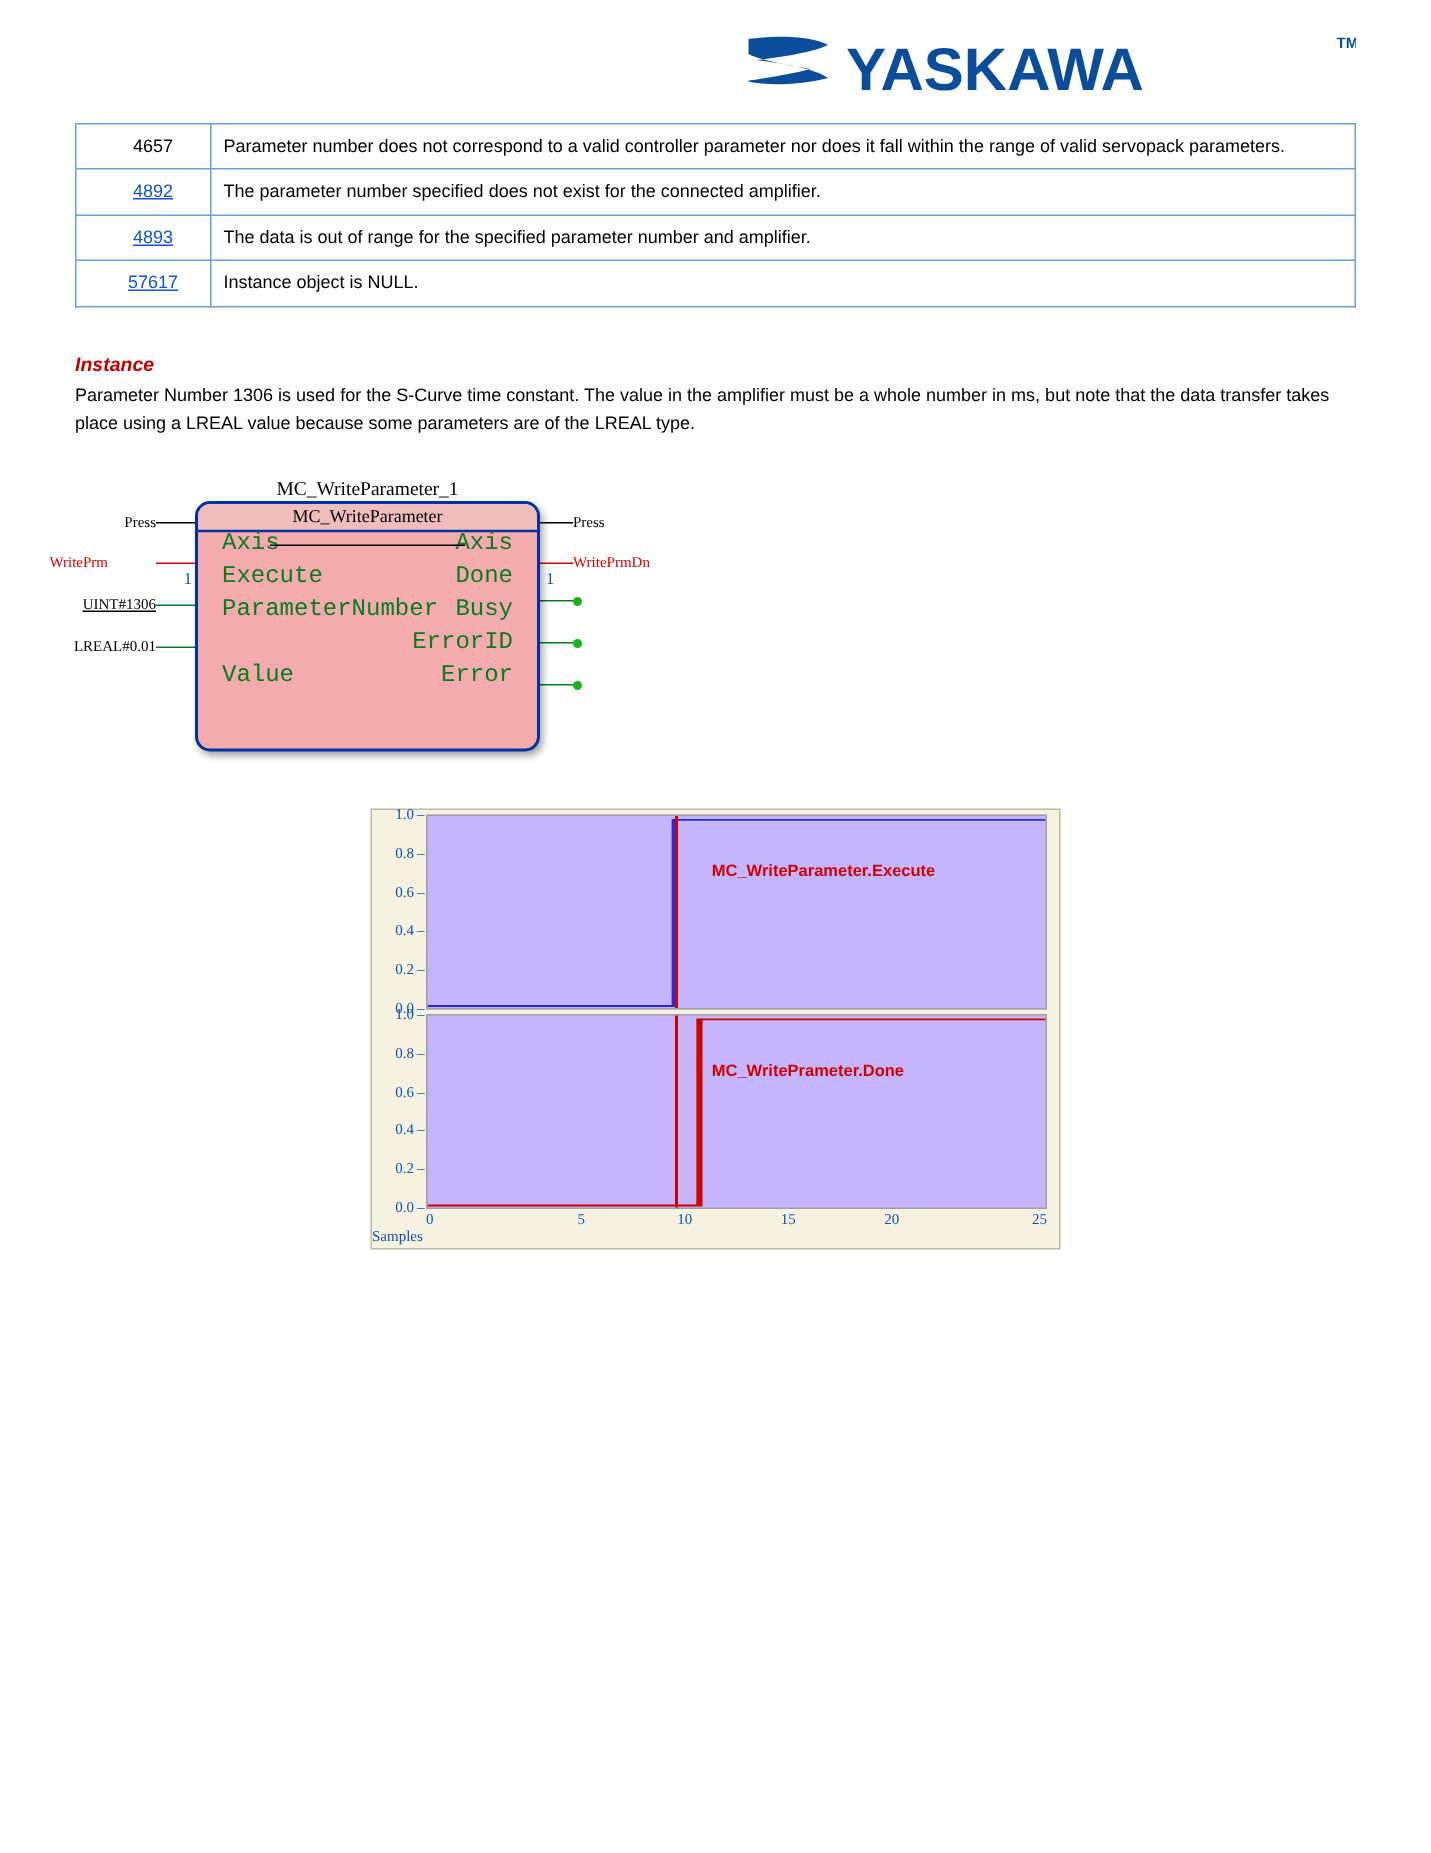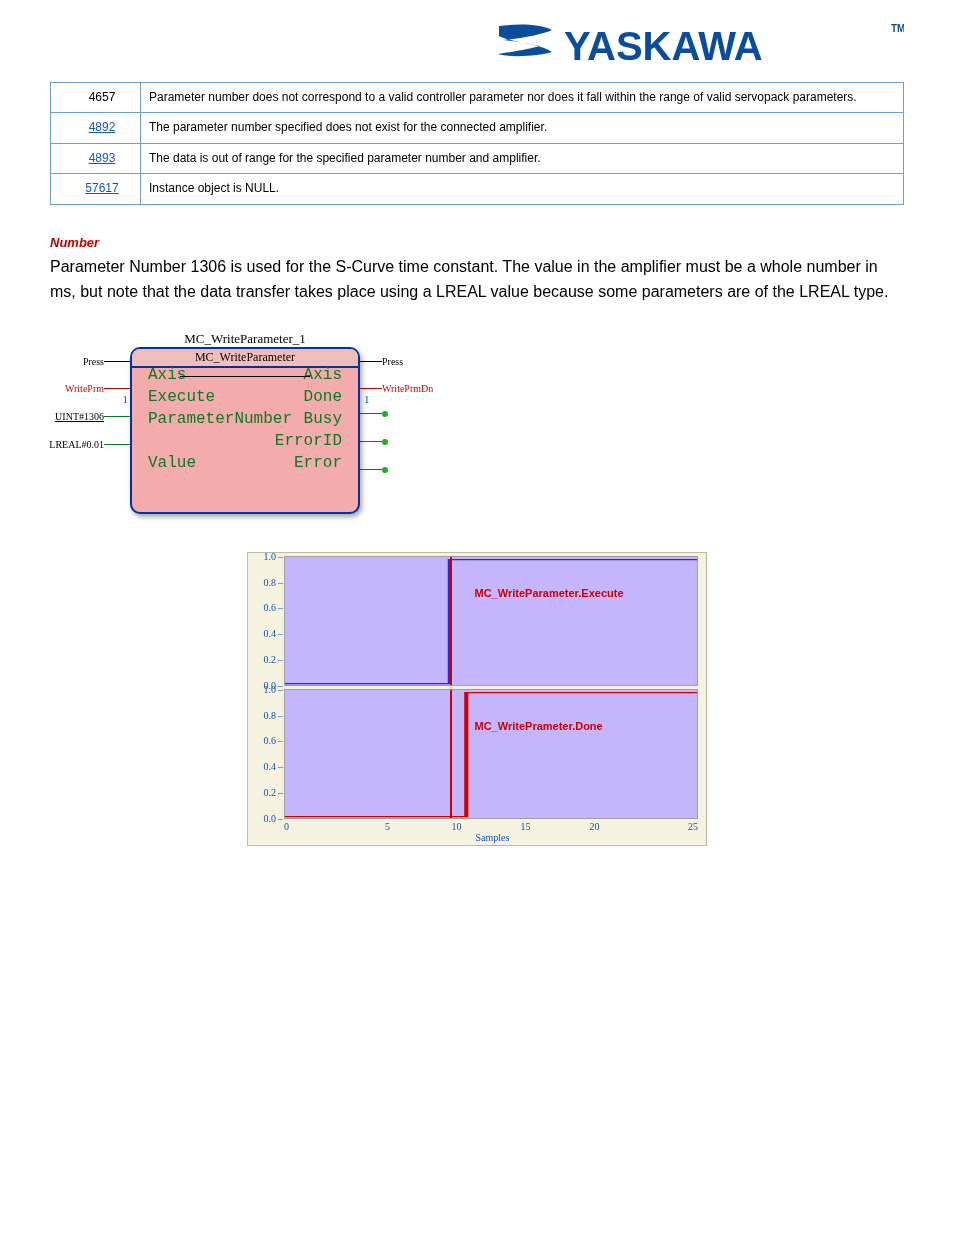--- a/index.html
+++ b/index.html
@@ -9,21 +9,21 @@
   .logo { display: flex; justify-content: flex-end; margin-bottom: 8px; }
   .logo svg { display: block; }
 
   table.err { width: 100%; border-collapse: collapse; table-layout: fixed; }
   table.err td { border: 1px solid #6aa0d8; vertical-align: middle; padding: 6px 8px; font-size: 12px; line-height: 1.45; }
   table.err col:first-child { width: 90px; }
   table.err td.idcell { text-align: center; padding-left: 21px; }
   table.err a.id { color: #1155cc; text-decoration: underline; }
 
   .example-h { font-style: italic; font-weight: bold; font-size: 13px; color: #c00000; margin: 30px 0 4px 0; }
-  .example-p { font-size: 16px; line-height: 1.6; }
+  .example-p { font-size: 12px; line-height: 1.6; }
 
   .fb-wrap { display:flex; justify-content:flex-start; margin-top: 26px; }
   .fb-outer { position: relative; width: 390px; }
   .fb-inst { text-align:center; font-size: 13px; font-family: "Times New Roman", serif; }
   .fb-box { position: relative; margin: 0 auto; width: 230px; border: 2px solid #0033a0; border-radius: 10px; background: #f3abab; box-shadow: 2px 3px 5px rgba(0,0,0,.35); }
   .fb-title { text-align:center; font-size: 12px; border-bottom: 2px solid #0033a0; background: #f0bdbd; border-top-left-radius: 8px; border-top-right-radius: 8px; padding: 1px 0; font-family: "Times New Roman", serif; }
   .fb-row { display:flex; justify-content:space-between; font-size: 16px; padding: 0 16px; height: 22px; align-items: flex-start; font-family: Liberation Mono, monospace; }
   .fb-row > span { line-height: 14px; }
   .fb-row .l, .fb-row .r { color: #0a7a24; }
   .fb-spacer { height: 34px; }
@@ -48,21 +48,21 @@
   .scope .plot { position:relative; height:130px; margin:3px 8px 0 36px; background:#c4b5fd; border:1px solid #a0a0a0; }
   .scope .plot .yticks { position:absolute; left:-32px; top:-6px; bottom:-6px; width:30px; display:flex; flex-direction:column; justify-content:space-between; font-size:10px; color:#1152b3; font-family:"Times New Roman", serif; text-align:right; }
   .scope .plot .yticks span::after{ content:"\2013"; color:#1152b3; margin-left:2px; }
   .scope .cursor { position:absolute; top:0; bottom:0; width:0; border-left:2px solid #d00000; }
   .scope .vlabel { position:absolute; color:#d00000; font-weight:bold; font-size:11px; }
   .scope svg.step { position:absolute; inset:0; width:100%; height:100%; }
   .scope .xticks { display:flex; margin:2px 8px 0 36px; font-size:10px; color:#1152b3; font-family:"Times New Roman", serif; }
   .scope .xticks span { flex:1; text-align:center; }
   .scope .xticks span:first-child { text-align:left; }
   .scope .xticks span:last-child  { text-align:right; }
-  .scope .xlabel { text-align:center; font-size:10px; color:#1152b3; font-family:"Times New Roman", serif; padding:0 0 2px 0;margin-left:31px; }
+  .scope .xlabel { text-align:left; font-size:10px; color:#1152b3; font-family:"Times New Roman", serif; padding:0 0 2px 0; }
 </style>
 </head>
 <body>
 
 <div class="logo">
   <svg width="410" height="56" viewBox="0 0 410 56">
     <g fill="#0a4e9b">
       <path d="M5 8 C 20 6, 45 5, 58 12 C 50 16, 30 20, 10 22 C 25 24, 48 27, 58 34 C 44 38, 18 40, 4 36 C 18 34, 40 30, 46 28 C 34 26, 12 22, 5 18 Z"></path>
       <g font-family="Arial, Helvetica, sans-serif" font-weight="700">
         <text x="70" y="42" font-size="40">YASKAWA</text>
@@ -90,32 +90,32 @@
       <td class="idcell"><a href="#" class="id">4893</a></td>
       <td>The data is out of range for the specified parameter number and amplifier.</td>
     </tr>
     <tr>
       <td class="idcell"><a href="#" class="id">57617</a></td>
       <td>Instance object is NULL.</td>
     </tr>
   </tbody>
 </table>
 
-<div class="example-h">Number</div>
+<div class="example-h">Instance</div>
 <div class="example-p">Parameter Number 1306 is used for the S-Curve time constant. The value in the amplifier must be a whole number in ms, but note that the data transfer takes place using a LREAL value because some parameters are of the LREAL type.</div>
 
 <div class="fb-wrap">
   <div class="fb-outer">
     <div class="fb-inst">MC_WriteParameter_1</div>
 
     <div class="fb-conn-left" style="top:25px;">
         <span class="txt">Press</span>
         <span class="wire"></span>
       </div>
-    <div class="fb-conn-left" style="top:52px;">
+    <div class="fb-conn-left" style="top:52px;gap:32px;">
         <span class="txt" style="color:#d40000">WritePrm</span>
         <span class="wire red"></span>
       </div>
     <div class="val-under" style="top:62px; right:312px;">1</div>
     <div class="fb-conn-left" style="top:80px;text-decoration:underline;">
         <span class="txt">UINT#1306</span>
         <span class="wire green"></span>
       </div>
     <div class="fb-conn-left" style="top:108px;">
         <span class="txt">LREAL#0.01</span>

